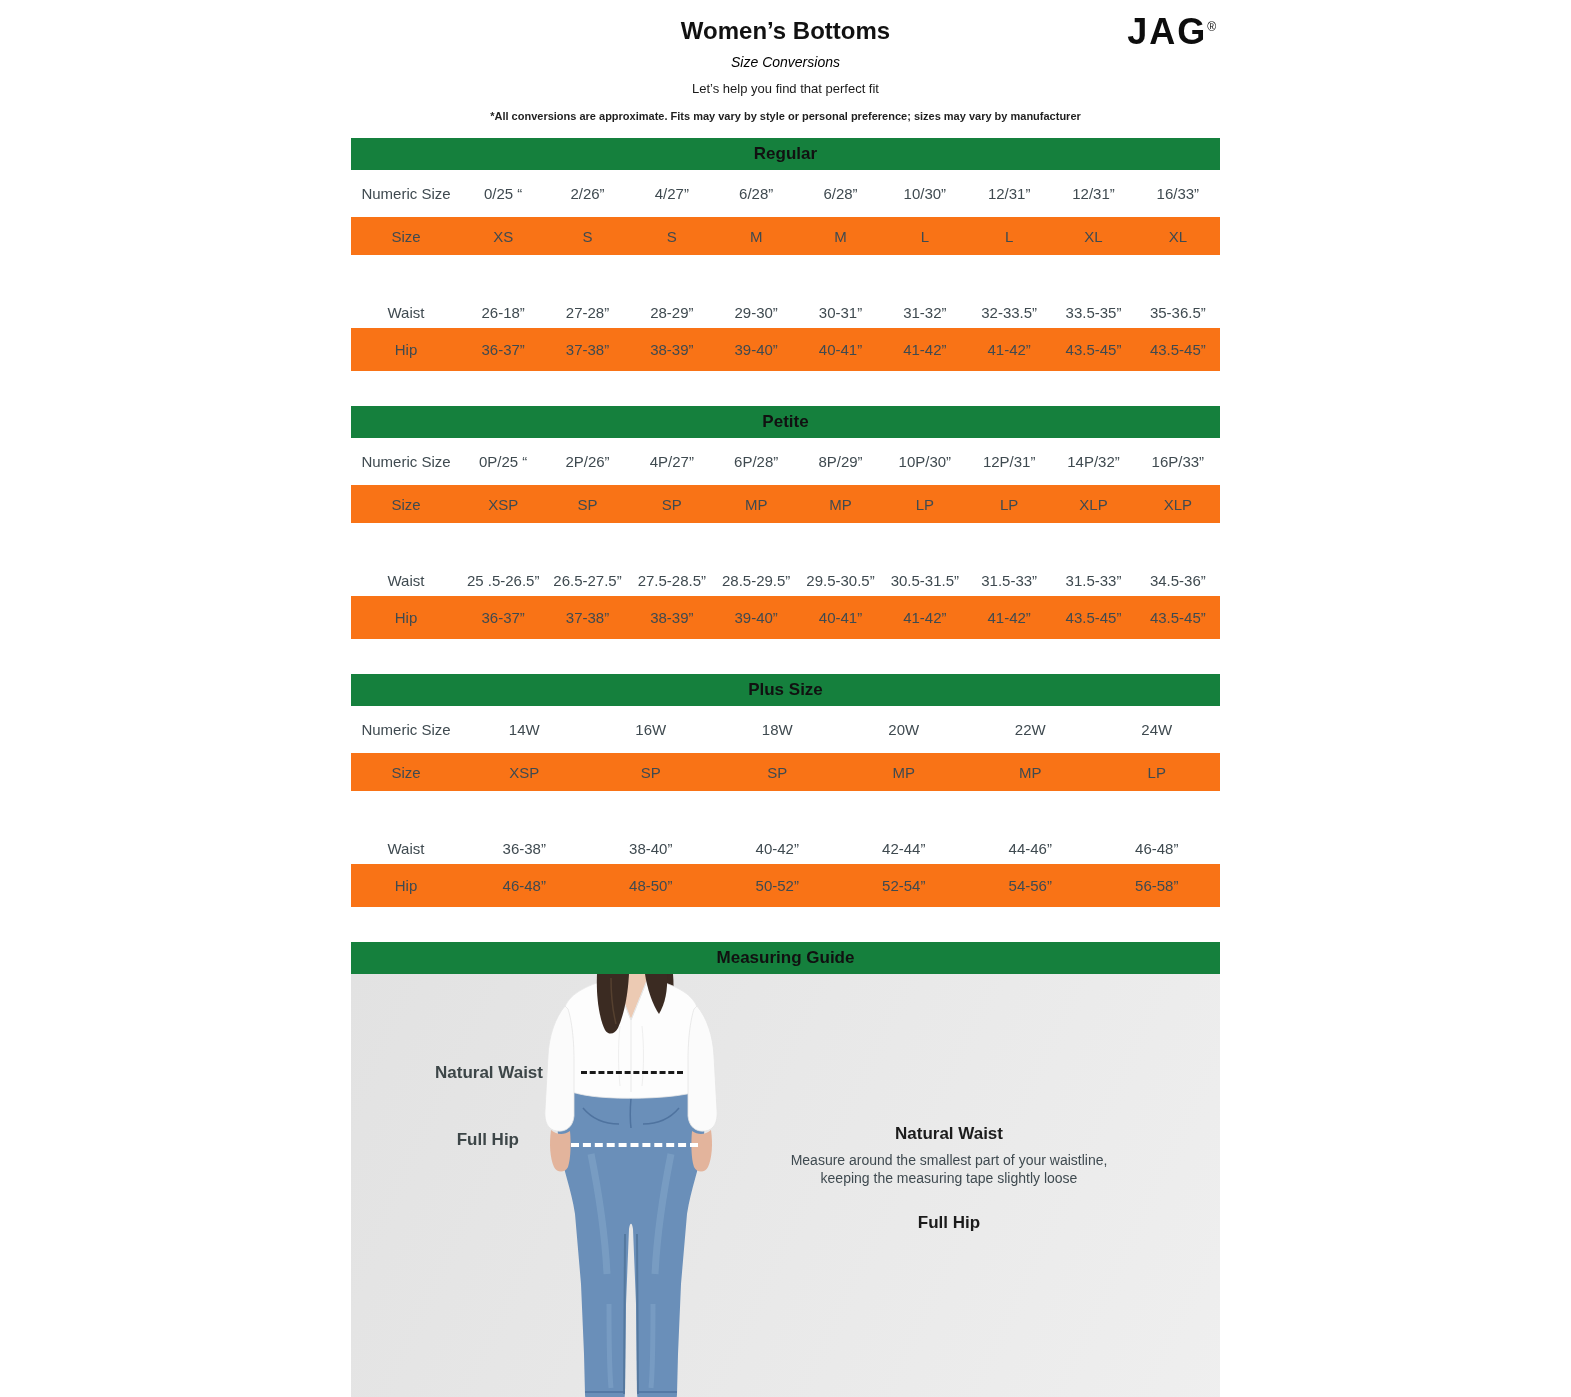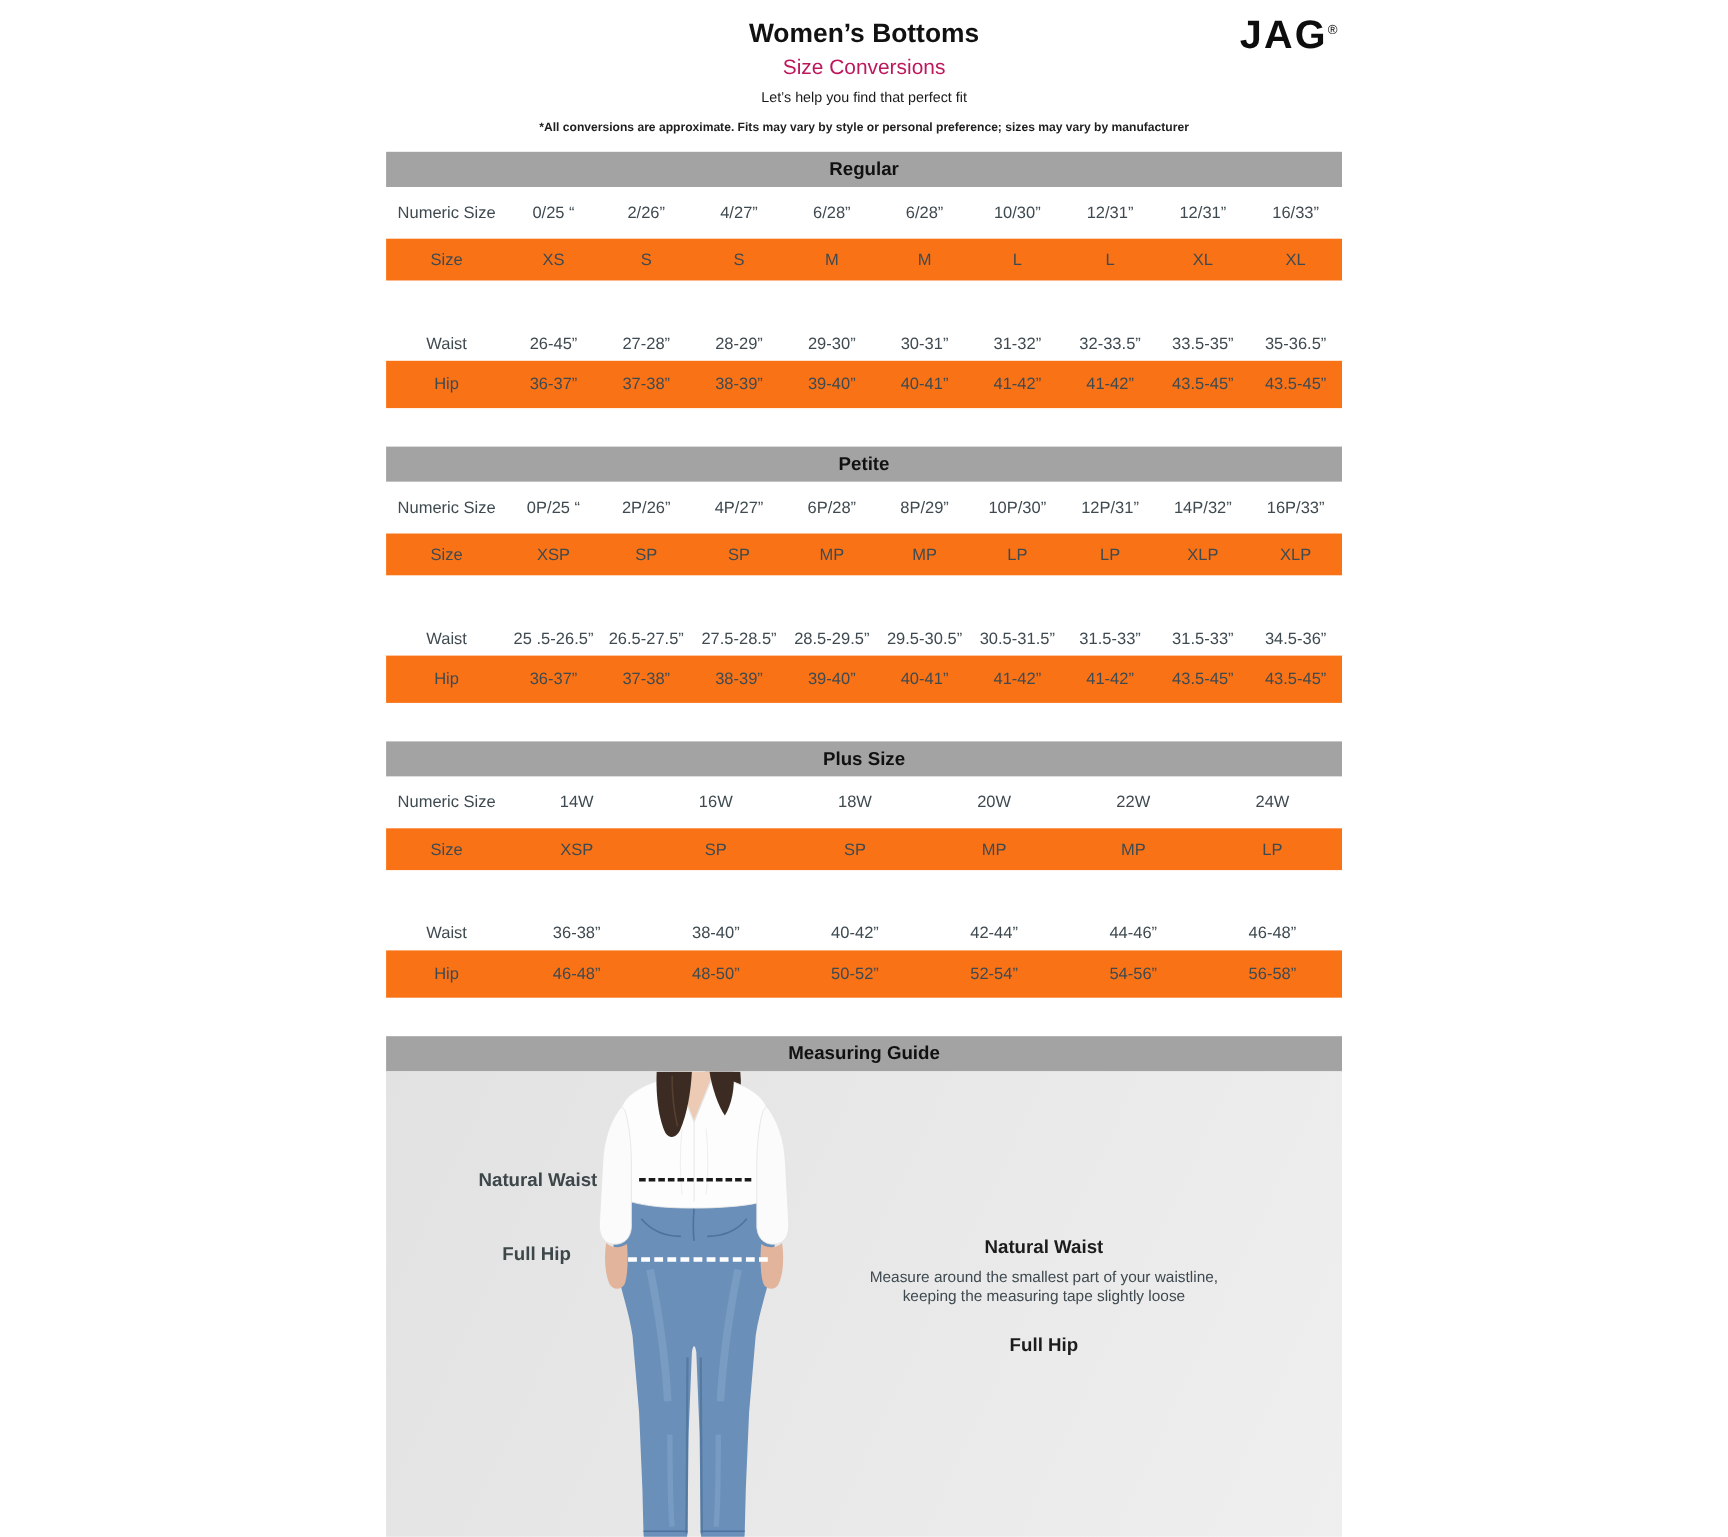--- a/index.html
+++ b/index.html
@@ -7,31 +7,31 @@
   body {
     width:1571px; height:1397px; overflow:hidden; position:relative;
     font-family:"Liberation Sans","DejaVu Sans",sans-serif;
     color:#3f4a50;
   }
   .container { width:869px; margin:0 auto; position:relative; }
 
   
   header { text-align:center; padding-top:16px; position:relative; }
   .page-title { font-size:24px; line-height:30px; font-weight:700; color:#111; }
-  .page-subtitle { font-size:19px; line-height:24px; font-weight:400; color:#be185d; margin-top:4px; }
+  .page-subtitle { font-size:14px; line-height:24px; font-weight:400; color:#000000; margin-top:4px;font-style:italic; }
   .tagline { font-size:13px; line-height:16px; color:#1a1a1a; margin-top:7px; }
   .disclaimer { font-size:11px; line-height:13px; font-weight:600; color:#1f1f1f; margin-top:13px; }
   .logo { position:absolute; top:8px; right:4px; font-size:36px; line-height:38px;
           font-weight:800; letter-spacing:2px; color:#0d0d0d; }
   .logo .reg { font-size:12px; font-weight:400; vertical-align:super; letter-spacing:0; }
 
   
   .tsection { margin-top:35px; }
   .tsection.first { margin-top:15px; }
-  .bar { height:32px; line-height:32px; background:#a3a3a3; text-align:center;
+  .bar { height:32px; line-height:32px; background:#15803d; text-align:center;
          font-size:17px; font-weight:700; color:#111; }
   .trow { display:grid; align-items:center; background:#fff; }
   .trow.striped { background:#f97316; }
   .row-0 { height:47px; } .row-1 { height:38px; } .row-2 { height:32px;margin-top:41px; } .row-3 { height:43px; }
   .rlabel, .cell { text-align:center; font-size:15px; color:#3f4a50; }
   .rlabel { padding:0 4px; }
 
   
   .mg-section { }
   .mg-body { position:relative; height:486px; overflow:hidden;
@@ -83,21 +83,21 @@
           <div class="cell">S</div>
           <div class="cell">M</div>
           <div class="cell">M</div>
           <div class="cell">L</div>
           <div class="cell">L</div>
           <div class="cell">XL</div>
           <div class="cell">XL</div>
         </div>
         <div class="trow row-2" style="grid-template-columns: 110px repeat(9, 1fr);">
           <div class="rlabel">Waist</div>
-          <div class="cell">26-45”</div>
+          <div class="cell">26-18”</div>
           <div class="cell">27-28”</div>
           <div class="cell">28-29”</div>
           <div class="cell">29-30”</div>
           <div class="cell">30-31”</div>
           <div class="cell">31-32”</div>
           <div class="cell">32-33.5”</div>
           <div class="cell">33.5-35”</div>
           <div class="cell">35-36.5”</div>
         </div>
         <div class="trow row-3 striped" style="grid-template-columns: 110px repeat(9, 1fr);">

